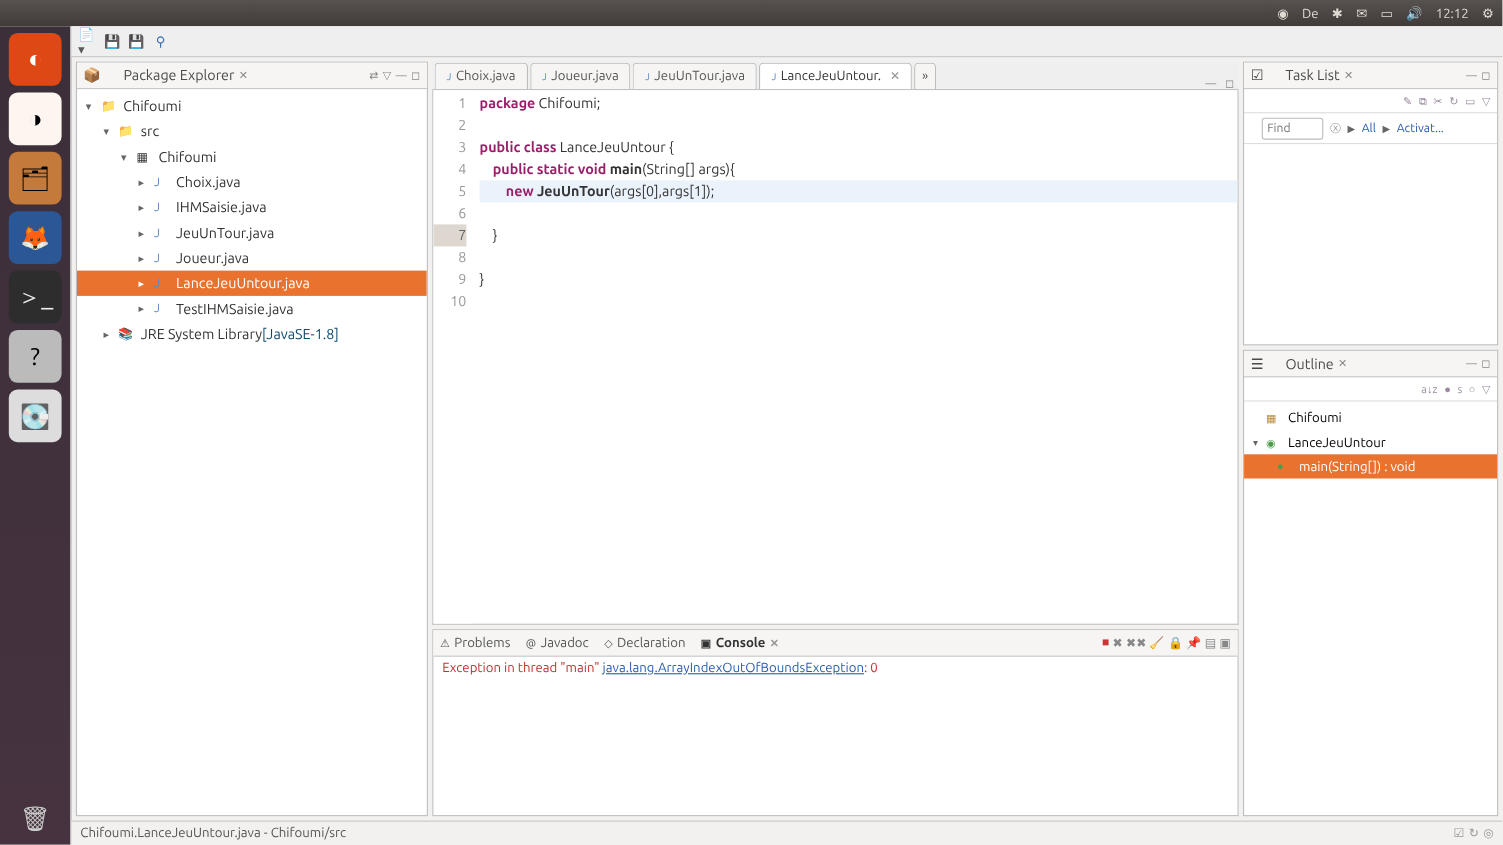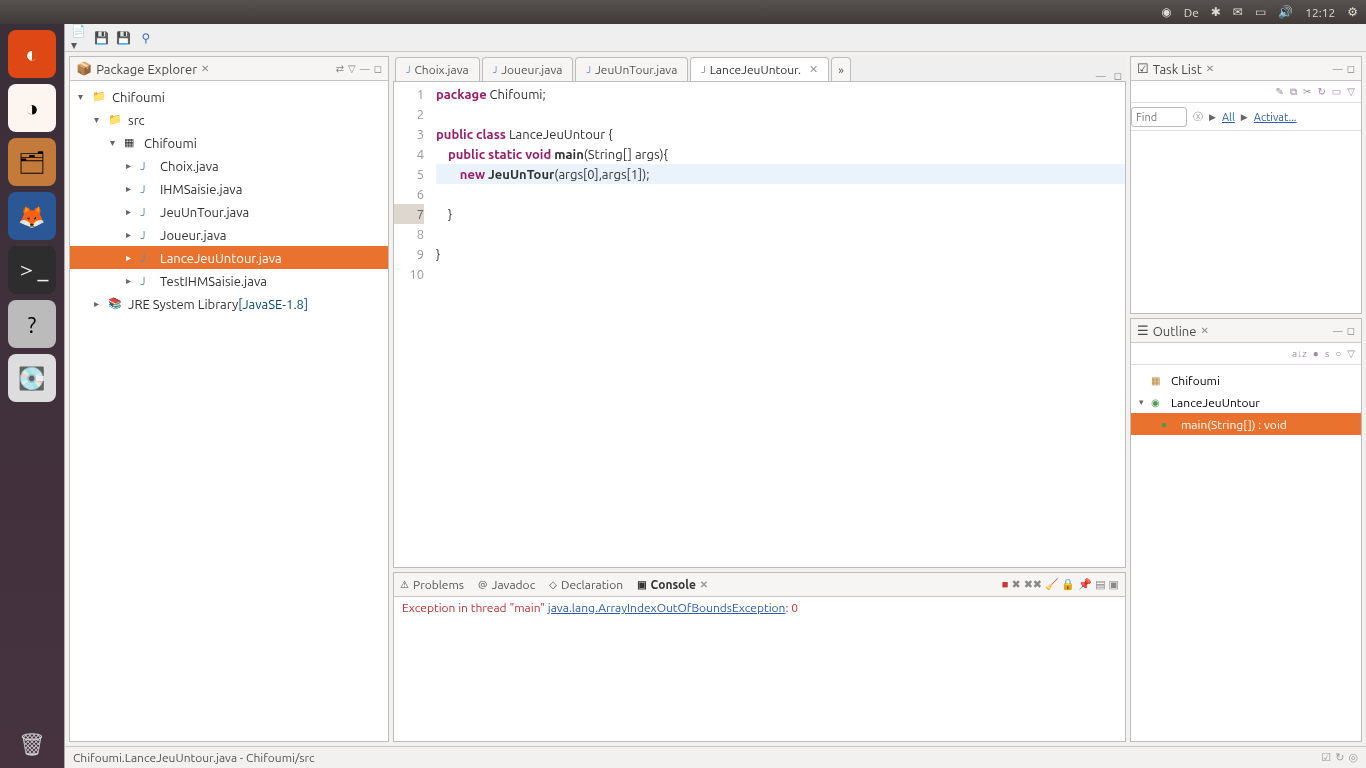--- a/index.html
+++ b/index.html
@@ -10,21 +10,21 @@
 .tray span { cursor: default; }
 .body-row { flex: 1; display: flex; min-height: 0; }
 .launcher { width: 64px; background: linear-gradient(#3b2f3a, #46333f); display: flex; flex-direction: column; align-items: center; padding-top: 6px; gap: 6px; }
 .launcher .tile { width: 48px; height: 48px; border-radius: 8px; display: flex; align-items: center; justify-content: center; font-size: 22px; }
 .eclipse-window { flex: 1; display: flex; flex-direction: column; background: #f2f1f0; border-left: 1px solid #aaa; }
 .toolbar { height: 28px; border-bottom: 1px solid #c7c7c7; display: flex; align-items: center; padding: 0 6px; gap: 4px; background: #efefef; }
 .tb-icon { width: 18px; height: 18px; display: inline-flex; align-items: center; justify-content: center; font-size: 12px; color: #5a5a5a; }
 .main-area { flex: 1; display: flex; min-height: 0; }
 .package-explorer { width: 320px; border: 1px solid #bdbdbd; margin: 4px; background: #fff; display: flex; flex-direction: column; }
 .view-header { height: 24px; background: #f6f5f4; border-bottom: 1px solid #c7c7c7; display: flex; align-items: center; padding: 0 6px; font-size: 13px; color: #4a4a4a; gap: 4px; }
-.view-header .title { font-weight: normal; }
+.view-header .title { font-weight: normal; margin-left: 16px; }
 .view-header .sp { flex: 1; }
 .view-header .mini { font-size: 10px; color: #888; cursor: pointer; }
 .tree { flex: 1; overflow: auto; font-size: 13px; color: #333; padding: 4px 0; }
 .tree-row { display: flex; align-items: center; height: 23px; padding-left: 8px; cursor: pointer; }
 .tree-row .arrow { width: 14px; font-size: 10px; color: #666; }
 .tree-row .ico { width: 16px; margin-right: 4px; font-size: 11px; }
 .tree-row.sel { background: #e9732e; color: #fff; }
 .tree-row.sel .arrow { color: #fff; }
 .lib { color: #0c4a6e; }
 .center-col { flex: 1; display: flex; flex-direction: column; margin: 4px 0; min-width: 0; }
@@ -47,23 +47,23 @@
 .console-tabs .sp { flex: 1; }
 .console-tb { font-size: 11px; color: #888; display: flex; gap: 3px; }
 .console-body { flex: 1; padding: 4px 8px; font-family: monospace; font-size: 12px; color: #333; overflow: auto; }
 .console-body .term { color: #666; }
 .console-body .err { color: #c23030; }
 .console-body .link { color: #2a5db0; text-decoration: underline; }
 .right-col { width: 232px; display: flex; flex-direction: column; margin: 4px; gap: 4px; }
 .panel { border: 1px solid #bdbdbd; background: #fff; display: flex; flex-direction: column; }
 .tasklist { height: 258px; }
 .tasktb { height: 22px; border-bottom: 1px solid #ddd; display: flex; align-items: center; justify-content: flex-end; padding: 0 6px; gap: 6px; font-size: 10px; color: #9c8aa0; }
-.findbar { height: 28px; display: flex; align-items: center; padding: 0 0; gap: 6px; border-bottom: 1px solid #ddd; }
+.findbar { height: 28px; display: flex; align-items: center; padding: 0 16px; gap: 6px; border-bottom: 1px solid #ddd; }
 .findbar input { width: 56px; height: 20px; font-size: 11px; padding: 0 4px; border: 1px solid #bbb; border-radius: 3px; }
-.findbar .lnk { font-size: 11px; color: #2a5db0; cursor: pointer; text-decoration: underline; }
+.findbar .lnk { font-size: 11px; color: #2a5db0; cursor: pointer; }
 .findbar .arr { font-size: 9px; color: #666; }
 .outline { flex: 1; }
 .outline-body { flex: 1; font-size: 12px; padding: 4px 0; }
 .orow { display: flex; align-items: center; height: 22px; padding-left: 8px; cursor: pointer; }
 .orow.sel { background: #e9732e; color: #fff; }
 .orow .ico { width: 16px; font-size: 10px; margin-right: 4px; }
 .orow .arr { width: 12px; font-size: 9px; color: #666; }
 .statusbar { height: 22px; background: #f2f1f0; border-top: 1px solid #c7c7c7; display: flex; align-items: center; padding: 0 8px; font-size: 12px; color: #555; }
 .statusbar .sp { flex: 1; }
 .sb-icons { font-size: 11px; color: #999; display: flex; gap: 4px; }

